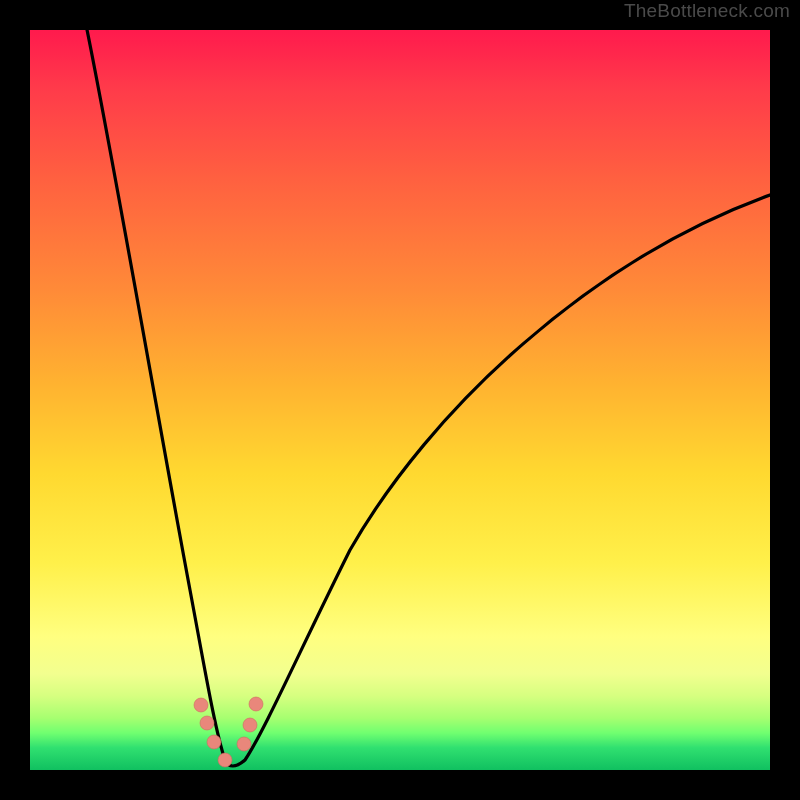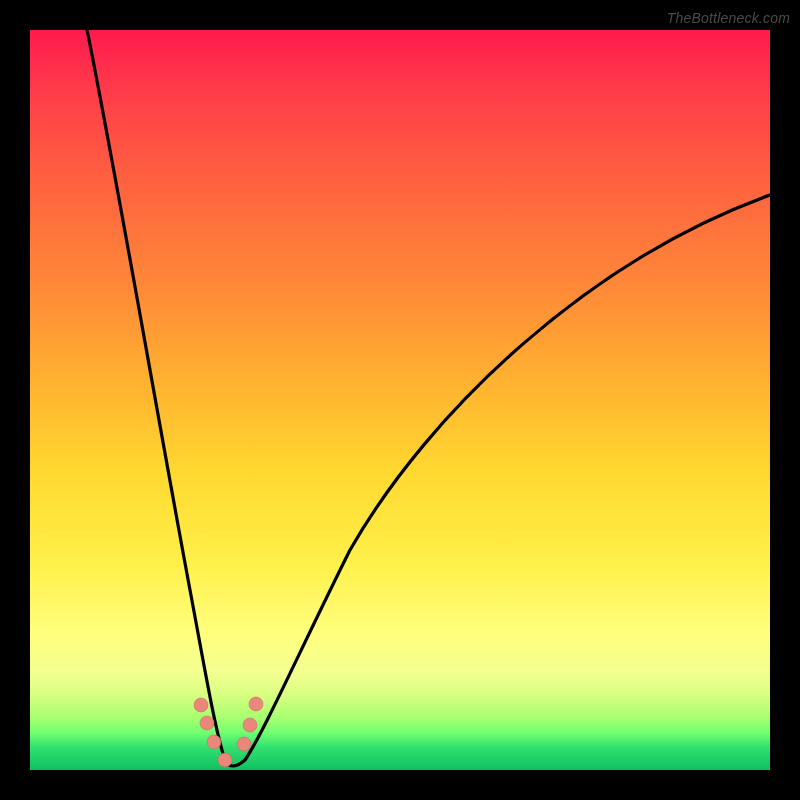--- a/index.html
+++ b/index.html
@@ -46,27 +46,26 @@
       #10c060 100%
     );
   }
   .curve-svg {
     position: absolute;
     left: 0; top: 0;
     width: 740px; height: 740px;
   }
   .watermark {
     position: absolute;
-    top: 10px;
+    top: 0;
     right: 10px;
     color: #4a4a4a;
-    font-size: 14px;
+    font-size: 19px;
     letter-spacing: 0.2px;
     font-weight: 500;
-    font-style: italic;
   }
 </style>
 </head>
 <body>
 
 <div class="frame">
   <div class="plot">
     <div class="gradient"></div>
 
     <svg class="curve-svg" viewBox="0 0 740 740">

